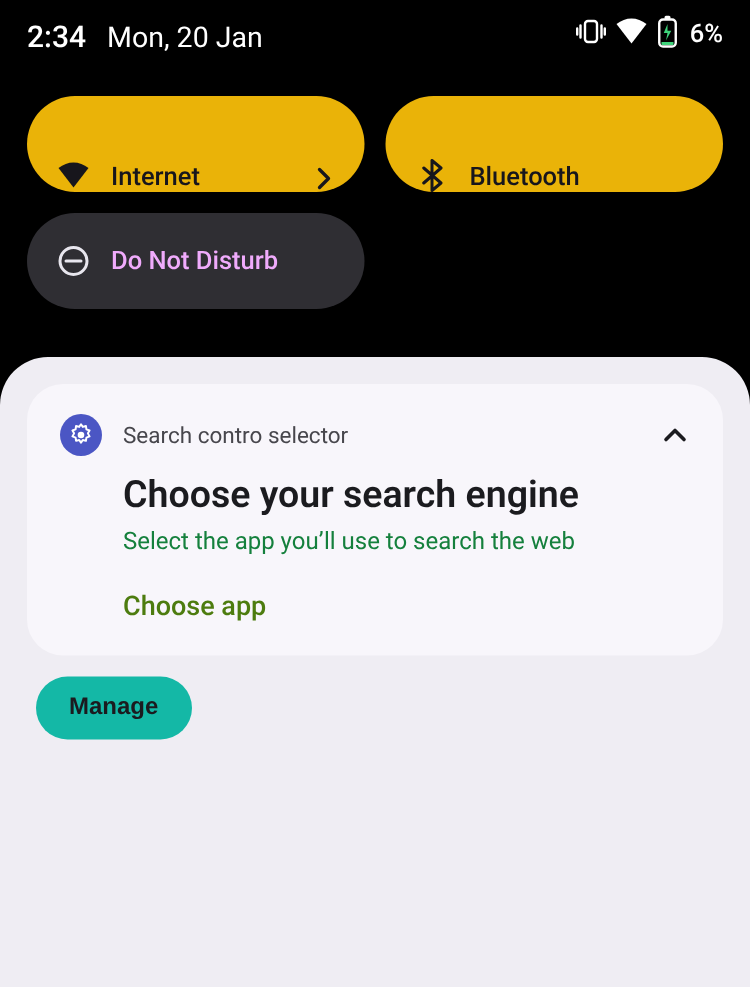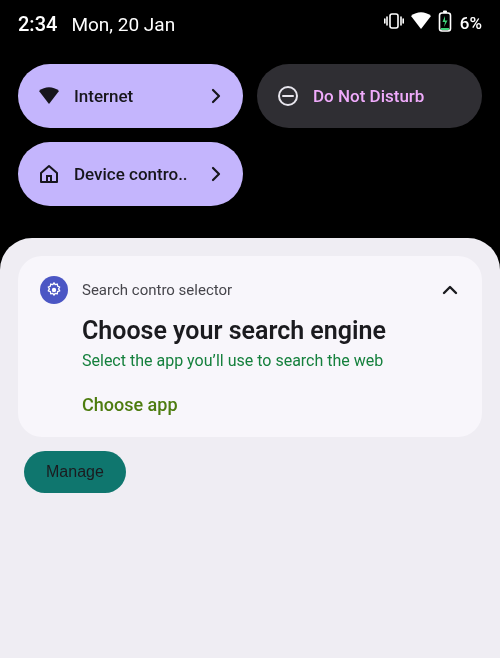--- a/index.html
+++ b/index.html
@@ -8,39 +8,39 @@
 
   .status-bar { display: flex; align-items: flex-end; justify-content: space-between; padding: 10px 18px 6px 18px; color: #fff; gap: 33px; }
   .status-left { display: flex; align-items: baseline; gap: 14px; }
   .clock { font-size: 20px; font-weight: 500; }
   .date { font-size: 19px; font-weight: 400; }
   .status-right { display: flex; align-items: center; gap: 6px; }
   .battery-pct { font-size: 17px; font-weight: 500; margin-left: 2px; }
 
   .qs-grid { display: grid; grid-template-columns: 1fr 1fr; gap: 14px; padding: 22px 18px 0 18px; }
   .qs-tile { height: 64px; border-radius: 32px; display: flex; align-items: center; padding: 0 18px 0 20px; gap: 14px; cursor: pointer; }
-  .qs-tile.active { background: #c4b5fd; color: #17161c; }
+  .qs-tile.active { background: #eab308; color: #17161c; align-items: flex-end; }
   .qs-tile.inactive { background: #2f2e33; color: #f0abfc; }
   .qs-icon { width: 22px; height: 22px; display: flex; align-items: center; justify-content: center; flex: 0 0 22px; }
   .qs-label { font-size: 17px; font-weight: 500; flex: 1; white-space: nowrap; overflow: hidden; text-overflow: ellipsis; }
   .qs-chevron { width: 18px; height: 18px; flex: 0 0 18px; }
 
   .shade { margin-top: 32px; background: #efedf3; border-radius: 32px 32px 0 0; height: 420px; padding: 18px; }
   .notif { background: #f8f6fb; border-radius: 24px; padding: 20px 22px 22px 22px; }
   .notif-head { display: flex; align-items: center; gap: 14px; }
   .notif-app-icon { width: 28px; height: 28px; border-radius: 50%; background: #4b56c4; display: flex; align-items: center; justify-content: center; flex: 0 0 28px; }
   .notif-app-name { font-size: 15px; color: #47464c; flex: 1; }
   .notif-collapse { width: 20px; height: 20px; flex: 0 0 20px; }
   .notif-body { padding-left: 42px; padding-top: 12px; }
   .notif-title { font-size: 25px; font-weight: 600; color: #1b1b1f; }
   .notif-text { font-size: 16px; color: #15803d; margin-top: 6px; }
   .notif-action { font-size: 18px; font-weight: 500; color: #4d7c0f; margin-top: 24px; cursor: pointer; display: inline-block; }
 
   .manage-row { padding: 14px 6px; }
-  .manage-btn { background: #0f766e; border: none; border-radius: 24px; padding: 12px 22px; font-size: 16px; font-weight: 400; color: #1b1b1f; cursor: pointer; text-align: center; }
+  .manage-btn { background: #14b8a6; border: none; border-radius: 24px; padding: 12px 22px; font-size: 16px; font-weight: 700; color: #1b1b1f; cursor: pointer; text-align: center; }
 </style>
 </head>
 <body>
 
 <div class="status-bar">
   <div class="status-left">
     <span class="clock">2:34</span>
     <span class="date">Mon, 20 Jan</span>
   </div>
   <div class="status-right">
@@ -76,45 +76,39 @@
         </svg>
     </span>
     <span class="qs-label">Internet</span>
     <span class="qs-chevron">
       <svg width="18" height="18" viewBox="0 0 18 18">
           <path d="M6 3 L12 9 L6 15" stroke="#17161c" stroke-width="2.2" fill="none" stroke-linecap="round" stroke-linejoin="round"></path>
         </svg>
     </span>
   </div>
 
+  <div class="qs-tile active">
+    <span class="qs-icon">
+      <svg width="16" height="22" viewBox="0 0 16 22">
+          <path d="M8 1 L8 21 L14 16 L2.5 6 M8 1 L14 6 L2.5 16" stroke="#17161c" stroke-width="2" fill="none" stroke-linejoin="round" stroke-linecap="round"></path>
+        </svg>
+    </span>
+    <span class="qs-label">Bluetooth</span>
+  </div>
 
   <div class="qs-tile inactive">
     <span class="qs-icon">
       <svg width="22" height="22" viewBox="0 0 22 22">
           <circle cx="11" cy="11" r="9" stroke="#e8e6ee" stroke-width="2" fill="none"></circle>
           <line x1="6" y1="11" x2="16" y2="11" stroke="#e8e6ee" stroke-width="2" stroke-linecap="round"></line>
         </svg>
     </span>
     <span class="qs-label">Do Not Disturb</span>
   </div>
 
-  <div class="qs-tile active">
-    <span class="qs-icon">
-      <svg width="22" height="22" viewBox="0 0 22 22">
-          <path d="M3 10 L11 3 L19 10 V19 H3 Z" stroke="#17161c" stroke-width="2" fill="none" stroke-linejoin="round"></path>
-          <rect x="9" y="13" width="4" height="6" stroke="#17161c" stroke-width="2" fill="none"></rect>
-        </svg>
-    </span>
-    <span class="qs-label">Device contro..</span>
-    <span class="qs-chevron">
-      <svg width="18" height="18" viewBox="0 0 18 18">
-          <path d="M6 3 L12 9 L6 15" stroke="#17161c" stroke-width="2.2" fill="none" stroke-linecap="round" stroke-linejoin="round"></path>
-        </svg>
-    </span>
-  </div>
 
 </div>
 
 <div class="shade">
   <div class="notif">
     <div class="notif-head">
       <span class="notif-app-icon">
         <svg width="16" height="16" viewBox="0 0 16 16">
             <circle cx="8" cy="8" r="2.2" fill="#fff"></circle>
             <path d="M8 0.8 L9.2 2.6 L11.3 2 L11.6 4.2 L13.7 5 L12.6 6.9 L13.7 8.9 L11.6 9.7 L11.3 11.9 L9.2 11.3 L8 13.1 L6.8 11.3 L4.7 11.9 L4.4 9.7 L2.3 8.9 L3.4 6.9 L2.3 5 L4.4 4.2 L4.7 2 L6.8 2.6 Z" fill="none" stroke="#fff" stroke-width="1.3" stroke-linejoin="round"></path>

